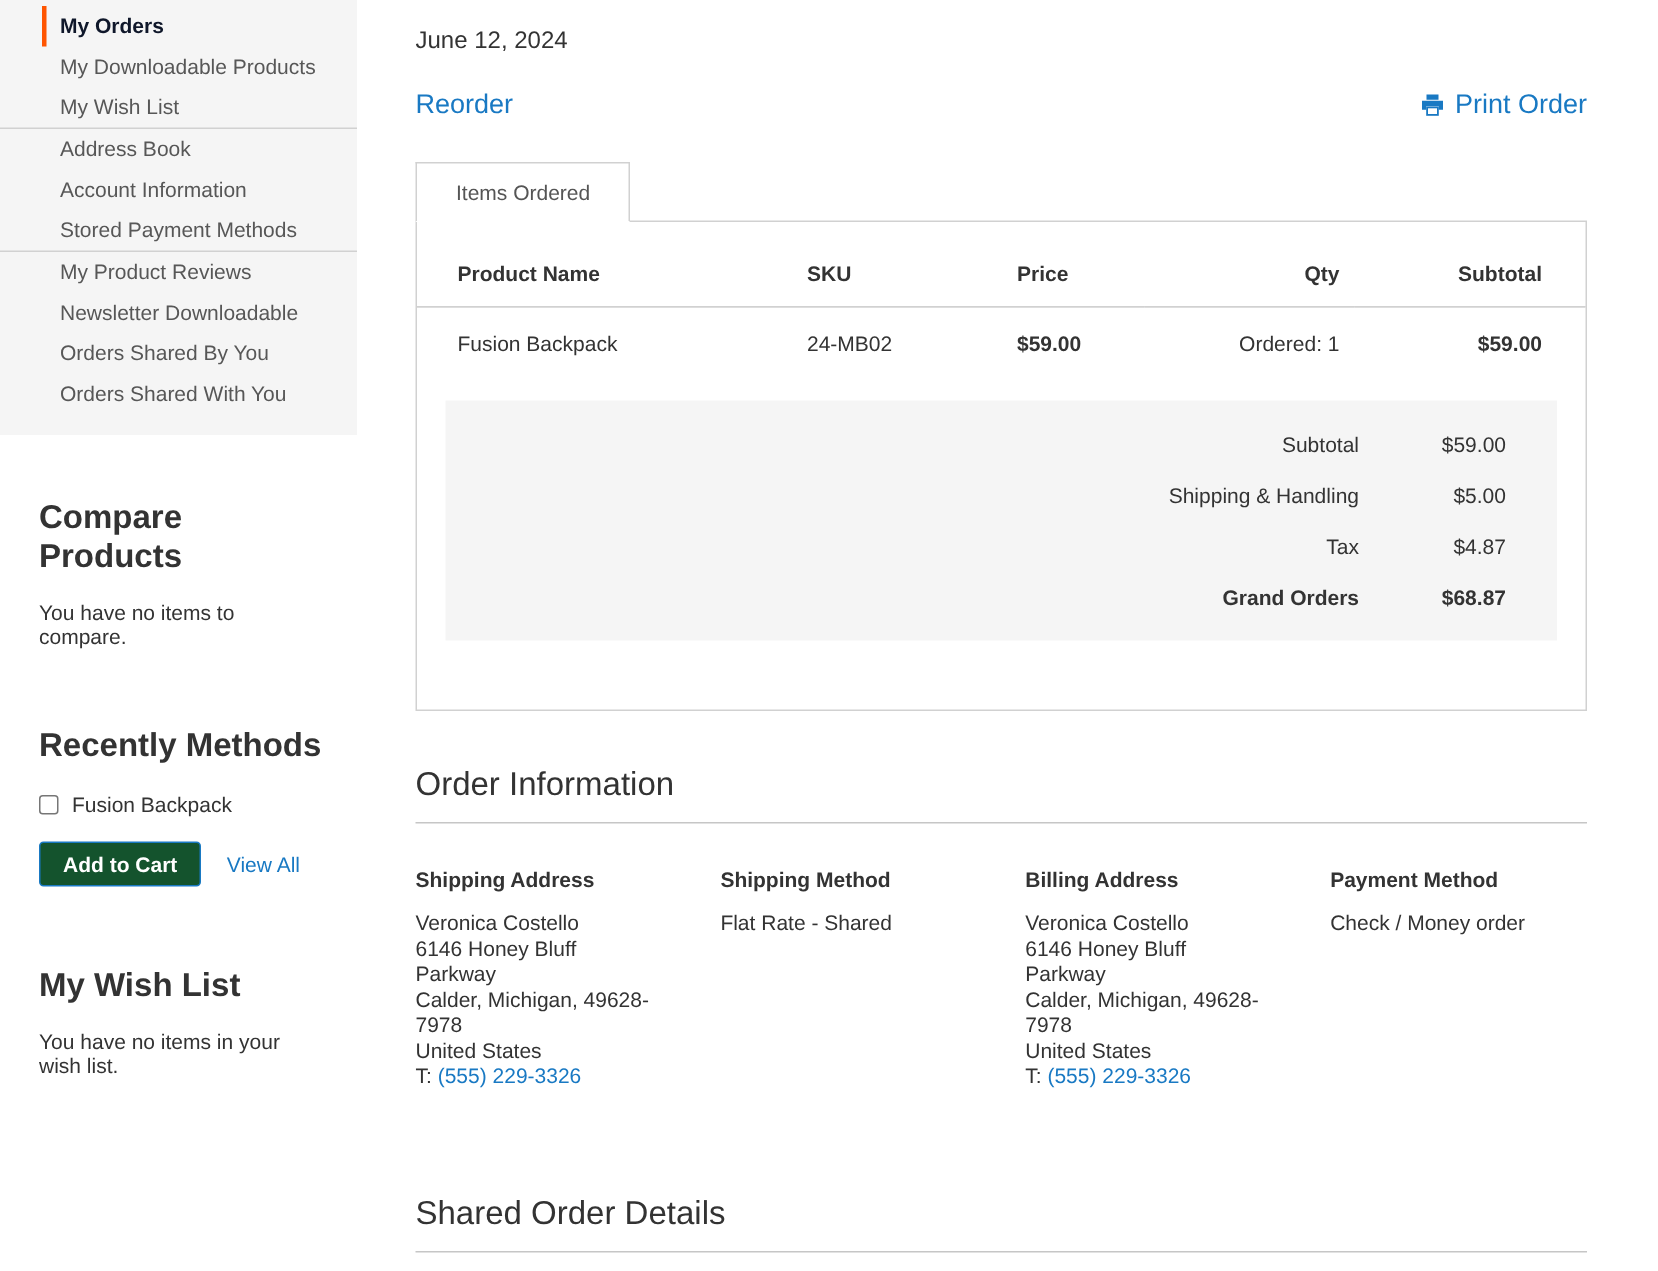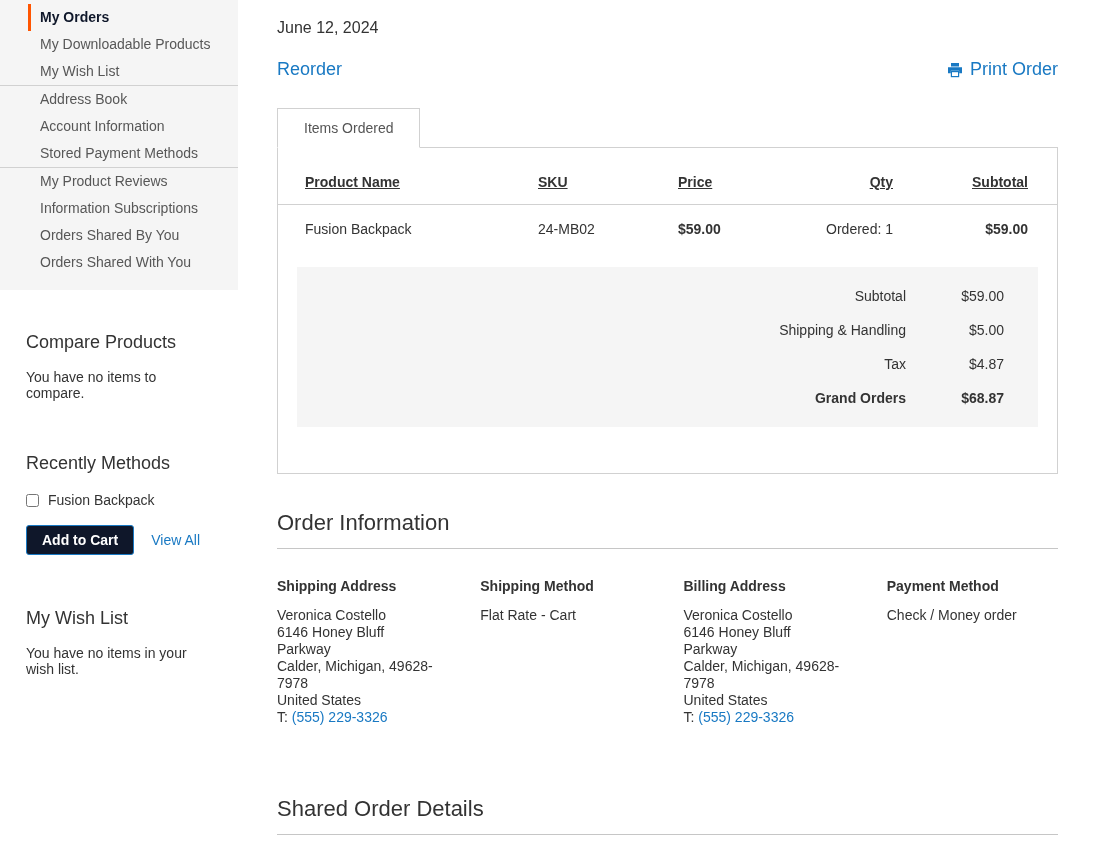--- a/index.html
+++ b/index.html
@@ -36,41 +36,41 @@
     font-weight: 700;
     color: #0f172a;
   }
   .nav-delim {
     border-bottom: 1px solid #d1d1d1;
     margin: 10px 16px 10px 40px;
   }
 
   .side-block { margin: 42px 20px 0 26px; }
   .side-title {
-    font-size: 18px;
-    font-weight: 400;
+    font-size: 22px;
+    font-weight: 700;
     color: #333;
     margin-bottom: 16px;
   }
   .empty-text { font-size: 14px; color: #333; }
 
   .checkbox-row {
     display: flex;
     align-items: center;
     margin: 18px 0 0;
     font-size: 14px;
   }
   .checkbox-row input {
     width: 13px; height: 13px;
     margin-right: 9px;
     accent-color: #fff;
   }
   .side-actions { display: flex; align-items: center; margin-top: 17px; }
   .btn-primary {
-    background: #0f172a;
+    background: #14532d;
     border: 1px solid #1979c3;
     color: #fff;
     font-family: "Liberation Sans", sans-serif;
     font-weight: 700;
     font-size: 14px;
     padding: 6px 15px;
     border-radius: 3px;
     cursor: pointer;
   }
   .view-all { margin-left: 17px; color: #1979c3; font-size: 14px; }
@@ -105,21 +105,20 @@
     cursor: pointer;
   }
   .box-body { border: 1px solid #d1d1d1; background: #fff; }
   table.items { width: 100%; border-collapse: collapse; }
   table.items th {
     font-size: 14px;
     font-weight: 700;
     color: #333;
     padding: 26px 10px 14px;
     border-bottom: 1px solid #d1d1d1;
-    text-decoration: underline;
   }
   table.items td { padding: 16px 10px 30px; font-size: 14px; vertical-align: top; }
   .col-product { text-align: left; width: 240px; padding-left: 27px !important; }
   .col-sku     { text-align: left; width: 150px; padding-left: 20px !important; }
   .col-price   { text-align: left; width: 95px; }
   .col-qty     { text-align: right; width: 140px; }
   .col-subtotal{ text-align: right; padding-right: 29px !important; }
   .cell-product { font-size: 15px; }
   .bold { font-weight: 700; }
 
@@ -183,21 +182,21 @@
         <a class="nav-link">Account Information</a>
       </li>
       <li>
         <a class="nav-link">Stored Payment Methods</a>
       </li>
       <li class="nav-delim"></li>
       <li>
         <a class="nav-link">My Product Reviews</a>
       </li>
       <li>
-        <a class="nav-link">Information Subscriptions</a>
+        <a class="nav-link">Newsletter Downloadable</a>
       </li>
       <li>
         <a class="nav-link">Orders Shared By You</a>
       </li>
       <li>
         <a class="nav-link">Orders Shared With You</a>
       </li>
     </ul>
   </nav>
 
@@ -293,21 +292,21 @@
       <div class="info-col">
         <div class="info-col-title">Shipping Address</div>
         <div class="addr-line">Veronica Costello</div>
         <div class="addr-line">6146 Honey Bluff Parkway</div>
         <div class="addr-line">Calder, Michigan, 49628-7978</div>
         <div class="addr-line">United States</div>
         <div class="phone-line"><span>T: </span><a href="#">(555) 229-3326</a></div>
       </div>
       <div class="info-col">
         <div class="info-col-title">Shipping Method</div>
-        <div class="addr-line">Flat Rate - Cart</div>
+        <div class="addr-line">Flat Rate - Shared</div>
       </div>
       <div class="info-col">
         <div class="info-col-title">Billing Address</div>
         <div class="addr-line">Veronica Costello</div>
         <div class="addr-line">6146 Honey Bluff Parkway</div>
         <div class="addr-line">Calder, Michigan, 49628-7978</div>
         <div class="addr-line">United States</div>
         <div class="phone-line"><span>T: </span><a href="#">(555) 229-3326</a></div>
       </div>
       <div class="info-col">

